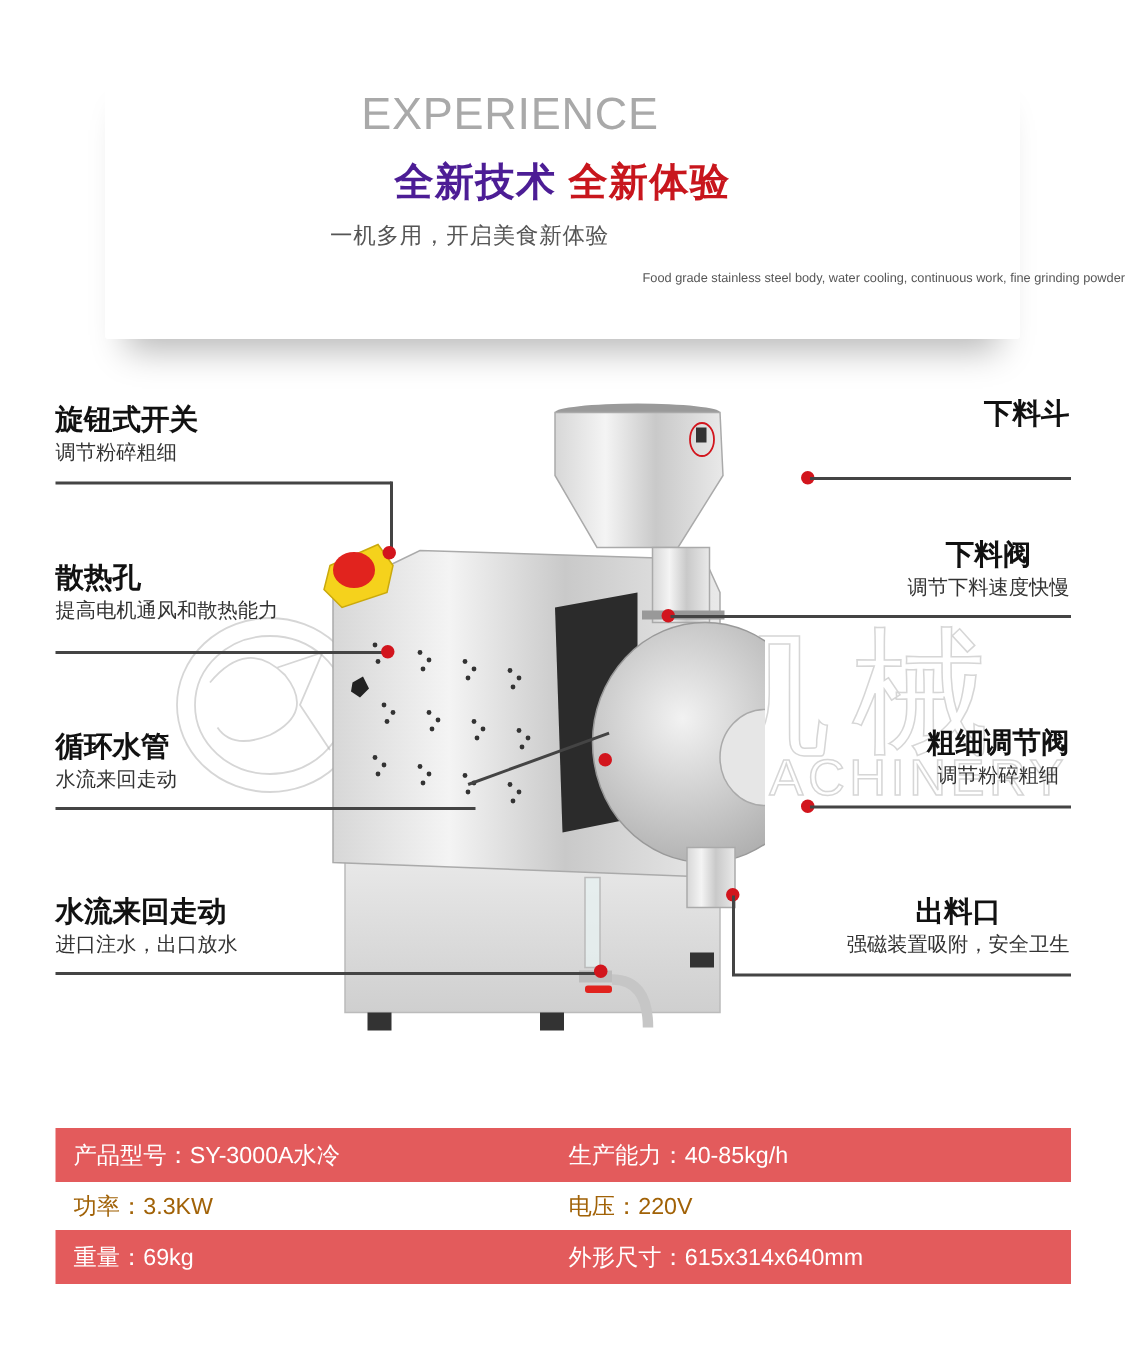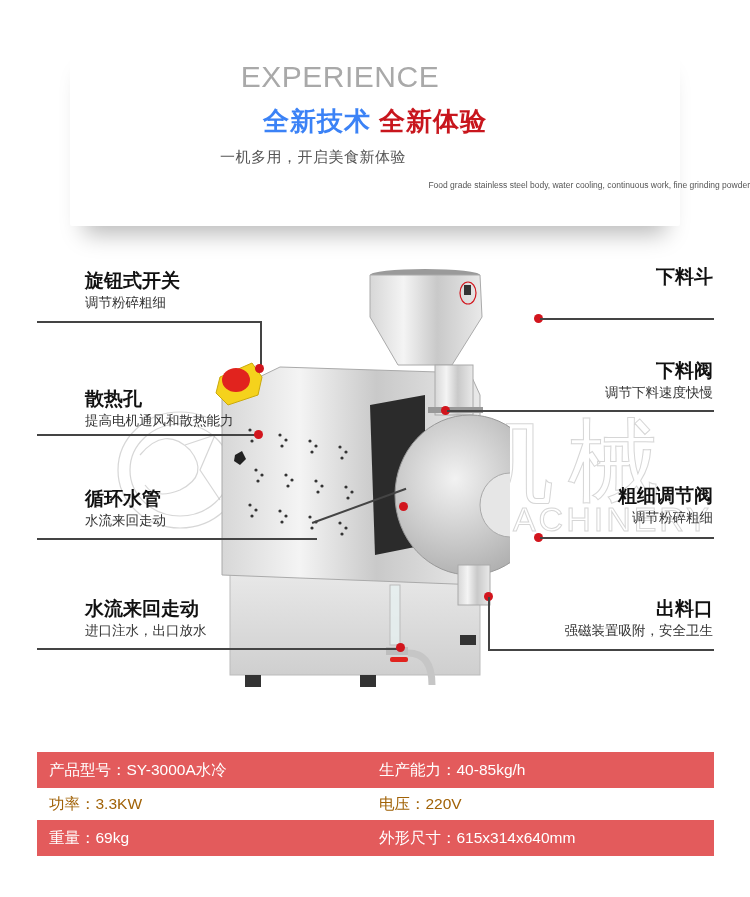--- a/index.html
+++ b/index.html
@@ -15,21 +15,21 @@
     border-radius: 2px;
   }
   .en-title {
     position: absolute; left: 0; width: 680px; top: 60px; text-align: center;
     font-family: "Liberation Sans", sans-serif; font-size: 30px; color: #a9a9a9; letter-spacing: 0.5px;
   }
   .cn-title {
     position: absolute; left: 0; width: 750px; top: 104px; text-align: center;
     font-size: 26px; font-weight: bold; letter-spacing: 1px;
   }
-  .cn-title .black { color: #3b82f6; }
+  .cn-title .black { color: #4c1d95; }
   .cn-title .red { color: #c8161d; margin-left: 8px; }
   .subtitle {
     position: absolute; left: 0; width: 626px; top: 148px; text-align: center;
     font-size: 15px; color: #555; letter-spacing: 0.5px;
   }
   .en-desc {
     position: absolute; left: 0; width: 750px; top: 180px; text-align: right;
     font-family: "Liberation Sans", sans-serif; font-size: 8.5px; color: #555;
   }
 
@@ -45,24 +45,24 @@
   .wm-en {
     position: absolute; left: 170px; top: 100px; font-family: "Liberation Sans", sans-serif;
     font-size: 34px; color: transparent; -webkit-text-stroke: 1px rgba(180,180,180,0.55);
     letter-spacing: 3px; white-space: nowrap;
   }
 
   
   .machine { position: absolute; left: 210px; top: 255px; width: 300px; height: 440px; }
 
   
-  .callout { position: absolute; margin-left: 48px; }
+  .callout { position: absolute; }
   .callout .title { font-size: 19px; font-weight: bold; color: #111; line-height: 24px; white-space: nowrap; }
   .callout .desc { font-size: 13.5px; color: #333; line-height: 20px; white-space: nowrap; }
-  .callout.right { text-align: right; }
+  .callout.right { text-align: center; }
 
   .hline { position: absolute; height: 1.5px; background: #444; }
   .vline { position: absolute; width: 1.5px; background: #444; }
   .dot { position: absolute; width: 9px; height: 9px; border-radius: 50%; background: #d2151d; }
 
   
   .specs { position: absolute; left: 37px; top: 752px; width: 677px; }
   .spec-row { position: relative; height: 36px; display: flex; align-items: center; }
   .spec-row.red { background: #e35b5c; }
   .spec-row.red .cell { color: #fff; }
@@ -274,21 +274,21 @@
 <div class="hline" style="left:540px;top:537px;width:174px;"></div>
 
 <div class="dot" style="left:484px;top:592px;"></div>
 <div class="vline" style="left:488px;top:597px;height:53px;"></div>
 <div class="hline" style="left:488px;top:649px;width:226px;"></div>
 
 <div class="callout" style="left:37px;top:268px;">
   <div class="title">旋钮式开关</div>
   <div class="desc">调节粉碎粗细</div>
 </div>
-<div class="callout" style="left:37px;top:386px;">
+<div class="callout" style="left:37px;top:373px;">
   <div class="title">散热孔</div>
   <div class="desc">提高电机通风和散热能力</div>
 </div>
 <div class="callout" style="left:37px;top:486px;">
   <div class="title">循环水管</div>
   <div class="desc">水流来回走动</div>
 </div>
 <div class="callout" style="left:37px;top:596px;">
   <div class="title">水流来回走动</div>
   <div class="desc">进口注水，出口放水</div>

